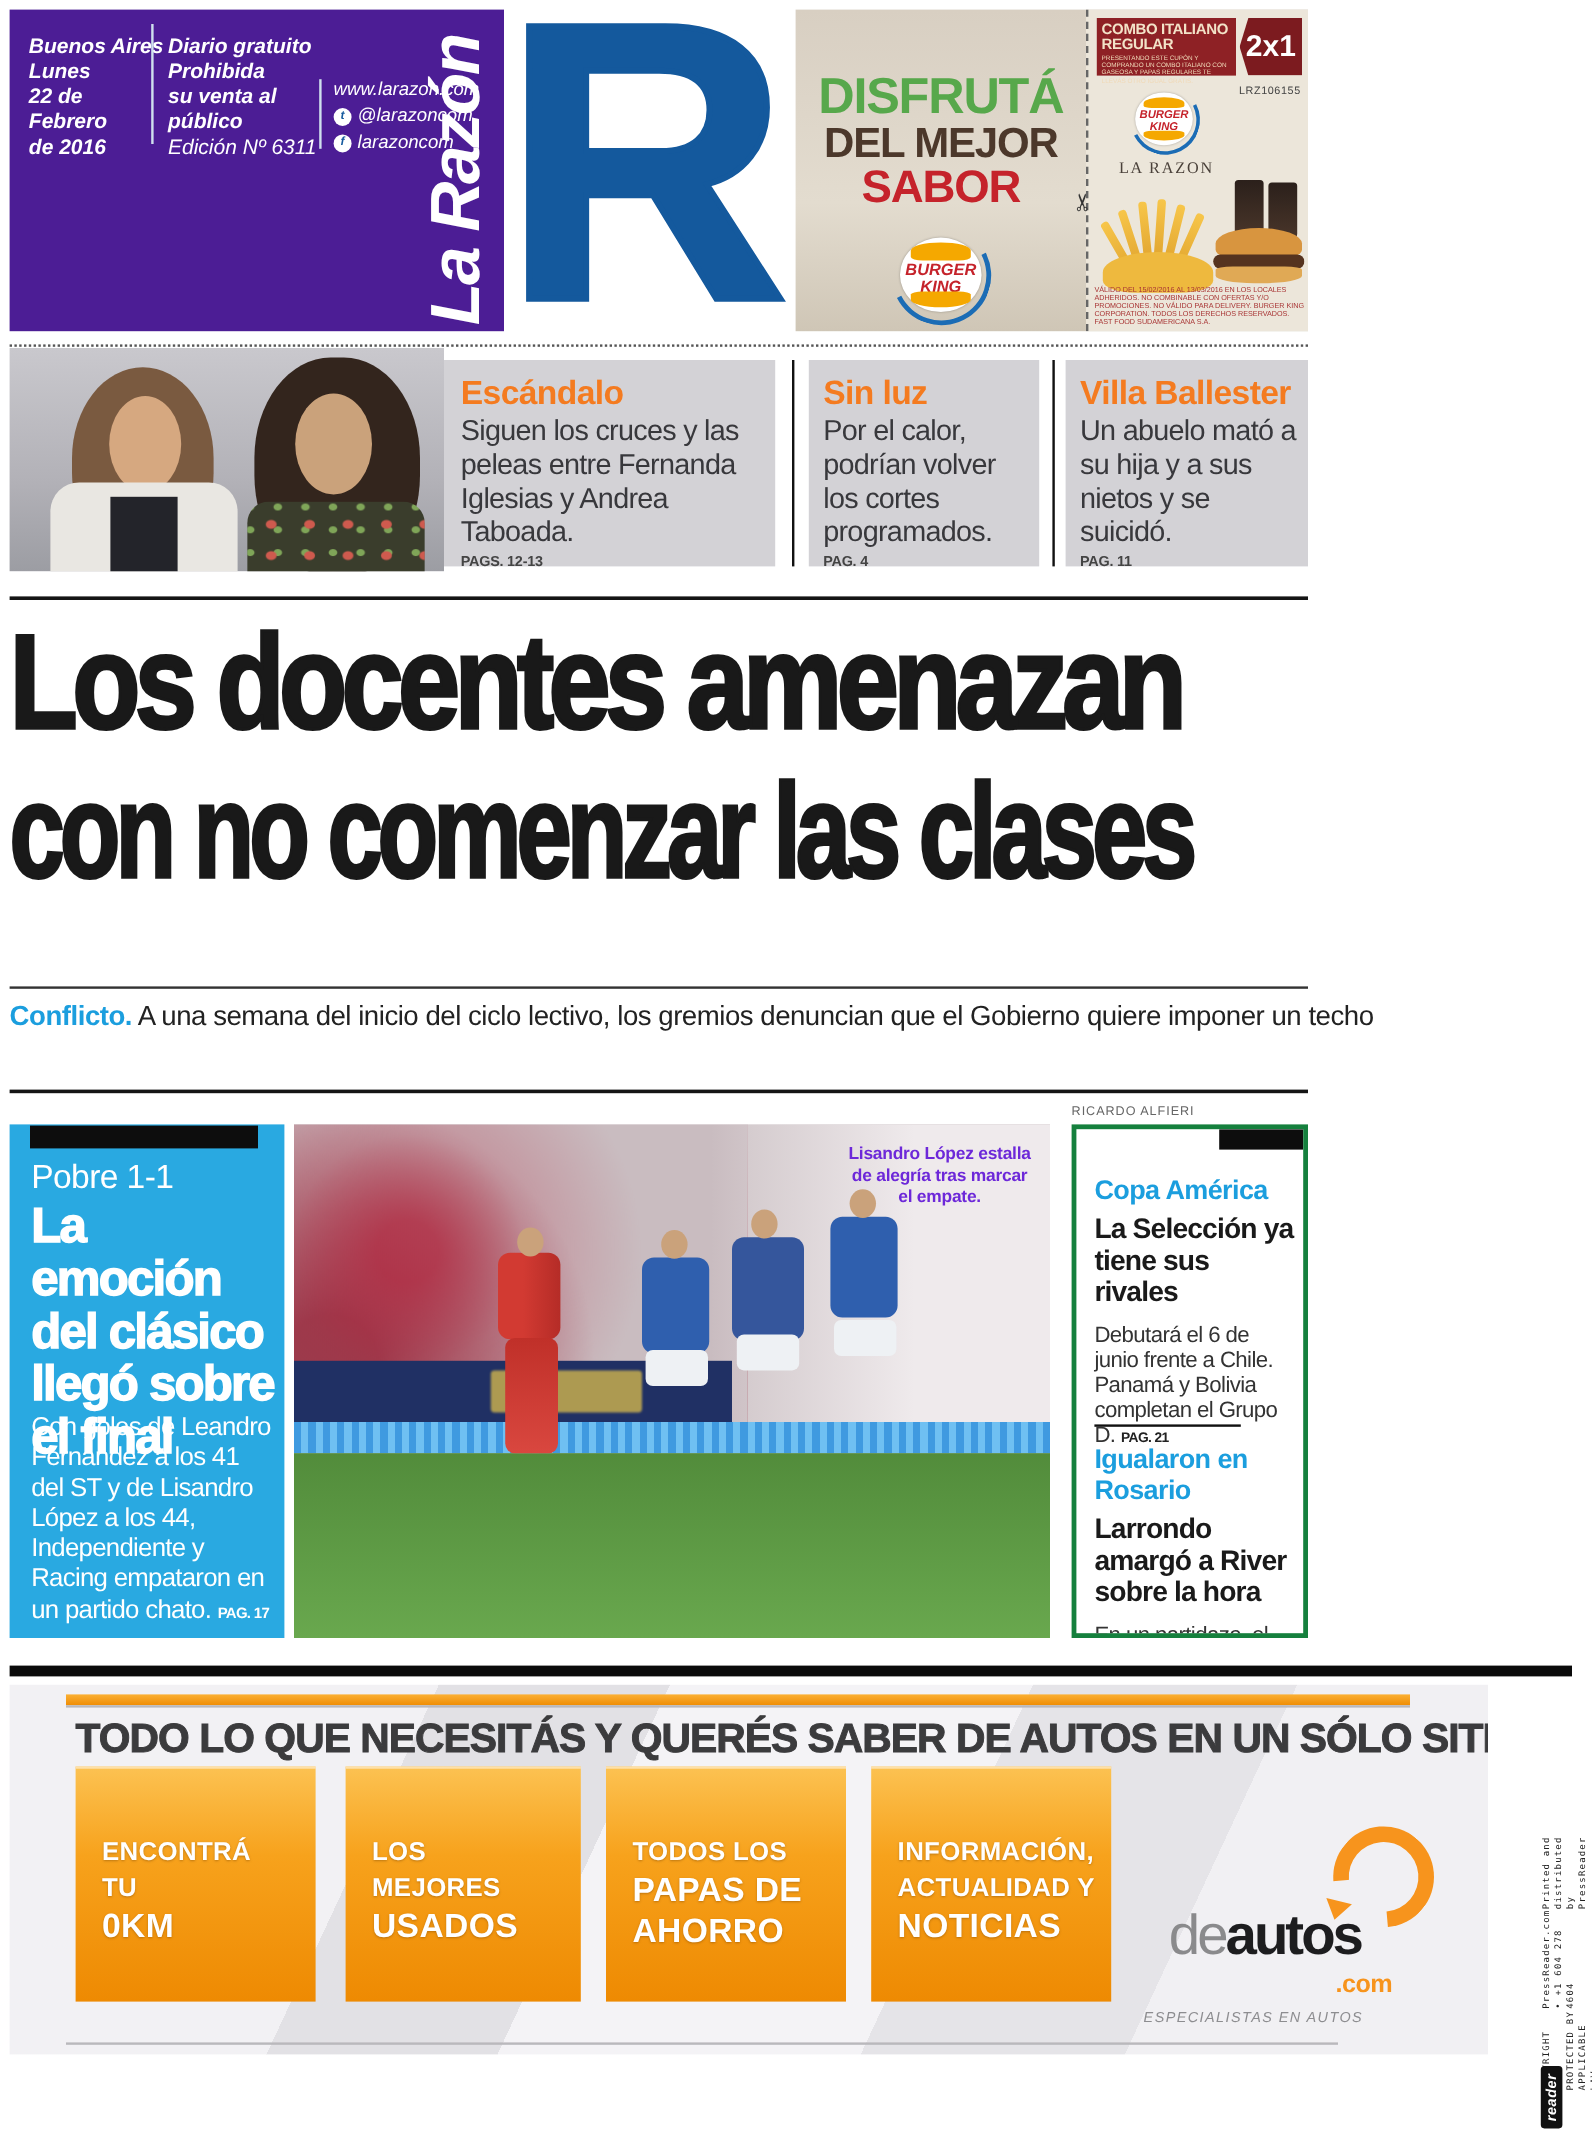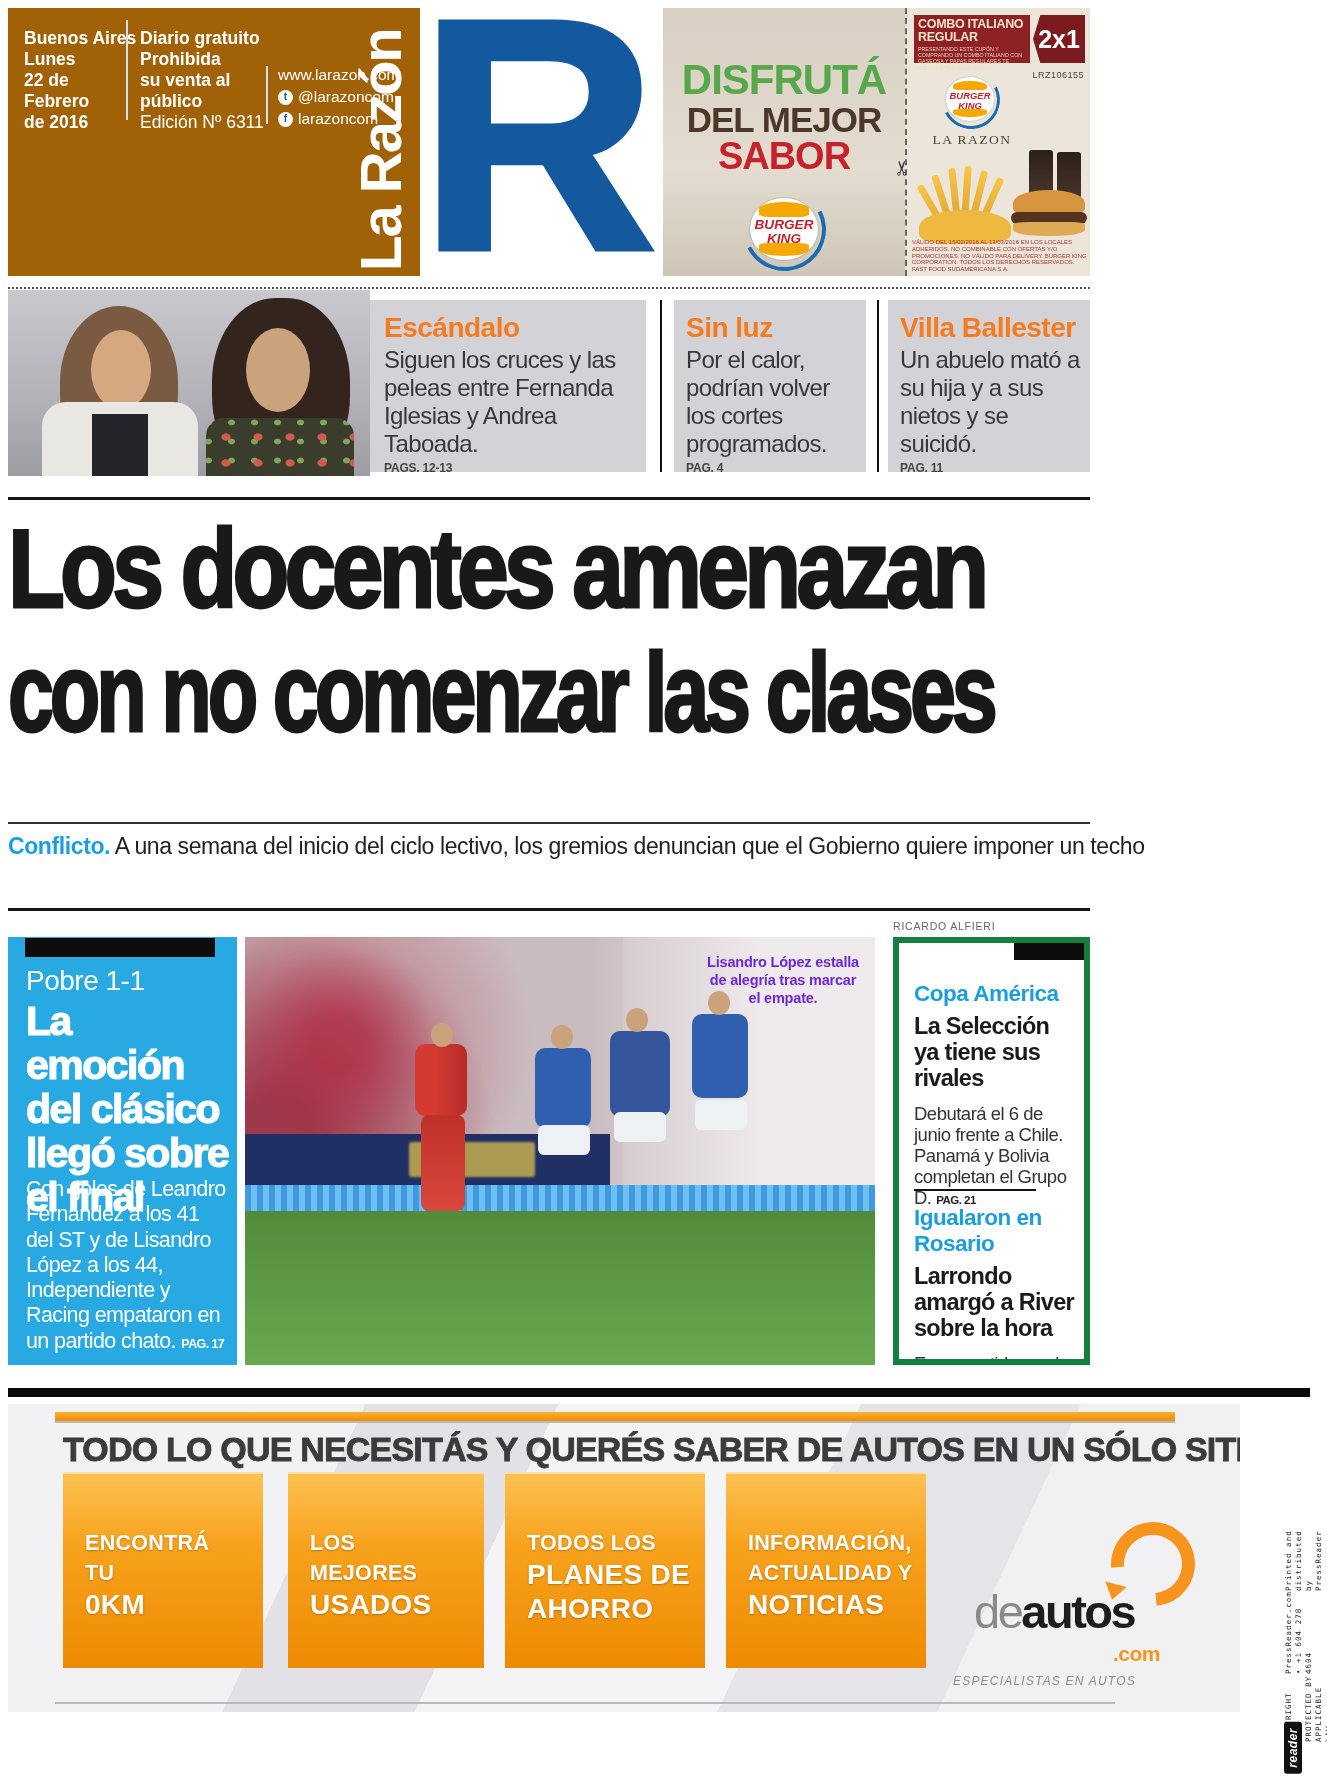--- a/index.html
+++ b/index.html
@@ -1,21 +1,21 @@
 <!DOCTYPE html>
 <html><head>
 <meta charset="utf-8">
 <style>
   html,body{margin:0;padding:0;background:#fff;}
   body{font-family:"Liberation Sans",sans-serif;}
   #page{position:relative;width:1327px;height:1776px;background:#fff;overflow:hidden;}
   .abs{position:absolute;}
 
   
-  .mast-blue{left:8px;top:8px;width:412px;height:268px;background:#a16207;}
+  .mast-blue{left:8px;top:8px;width:412px;height:268px;background:#4c1d95;font-style:italic;}
   .mast-col{position:absolute;color:#fff;}
   .date-col{left:16px;top:20px;font-size:17.5px;font-weight:700;line-height:21px;}
   .vline{position:absolute;width:2px;background:#cfe0ee;}
   .v1{left:118px;top:12px;height:100px;}
   .v2{left:258px;top:58px;height:58px;}
   .free-col{left:132px;top:20px;font-size:17.5px;font-weight:700;line-height:21px;}
   .free-col .ed{font-weight:400;}
   .web-col{left:270px;top:56px;font-size:15.5px;font-weight:400;line-height:22px;}
   .soc-row{display:flex;align-items:center;gap:5px;}
   .soc-ic{display:inline-flex;width:15px;height:15px;border-radius:50%;background:#fff;color:#14599d;
@@ -136,21 +136,21 @@
   .blu1{left:46%;top:26%;width:56px;height:80px;background:#2f5fae;}
   .blu1h{left:48.5%;top:20.5%;}
   .blu2{left:58%;top:22%;width:60px;height:86px;background:#35569c;}
   .blu2h{left:60.5%;top:16.5%;}
   .blu3{left:71%;top:18%;width:56px;height:84px;background:#2f5fae;}
   .blu3h{left:73.5%;top:12.5%;}
   .shorts{position:absolute;width:52px;height:30px;background:#eef1f4;border-radius:6px;}
   .s1{left:46.5%;top:44%;} .s2{left:58.5%;top:41%;} .s3{left:71.5%;top:38%;}
   .sp-cap{position:absolute;right:14px;top:16px;width:156px;text-align:center;color:#6d28d9;
           font-size:14.5px;font-weight:700;line-height:18px;letter-spacing:-.2px;}
-  .sp-col{left:893px;top:937px;width:197px;height:428px;background:#fff;border:6px solid #15803d;box-sizing:border-box;overflow:hidden;padding-left:16px;}
+  .sp-col{left:893px;top:937px;width:197px;height:428px;background:#fff;border:4px solid #15803d;box-sizing:border-box;overflow:hidden;padding-left:16px;}
   .col-bar{position:absolute;right:0;top:0;width:70px;height:17px;background:#0d0d0d;}
   .col-item{position:absolute;left:15px;right:8px;}
   .ci1{top:38px;} .ci2{top:262px;}
   .col-kicker{color:#1b9ede;font-size:22.5px;font-weight:800;letter-spacing:-.5px;}
   .col-title{color:#1a1a1a;font-size:23.5px;font-weight:800;line-height:26px;letter-spacing:-.7px;margin-top:6px;}
   .col-body{color:#333;font-size:18.5px;line-height:21px;letter-spacing:-.5px;margin-top:12px;}
   .col-page{font-size:11.5px;font-weight:800;color:#222;}
   .col-div{position:absolute;left:15px;top:246px;width:122px;height:2px;background:#111;}
 
   
@@ -403,21 +403,21 @@
     <div class="panel p2">
       <div class="pin">
         <div class="pl">LOS</div>
         <div class="pl">MEJORES</div>
         <div class="pb">USADOS</div>
       </div>
     </div>
     <div class="panel p3">
       <div class="pin">
         <div class="pl">TODOS LOS</div>
-        <div class="pb">PLANES DE</div>
+        <div class="pb">PAPAS DE</div>
         <div class="pb">AHORRO</div>
       </div>
     </div>
     <div class="panel p4">
       <div class="pin">
         <div class="pl">INFORMACIÓN,</div>
         <div class="pl">ACTUALIDAD Y</div>
         <div class="pb">NOTICIAS</div>
       </div>
     </div>

